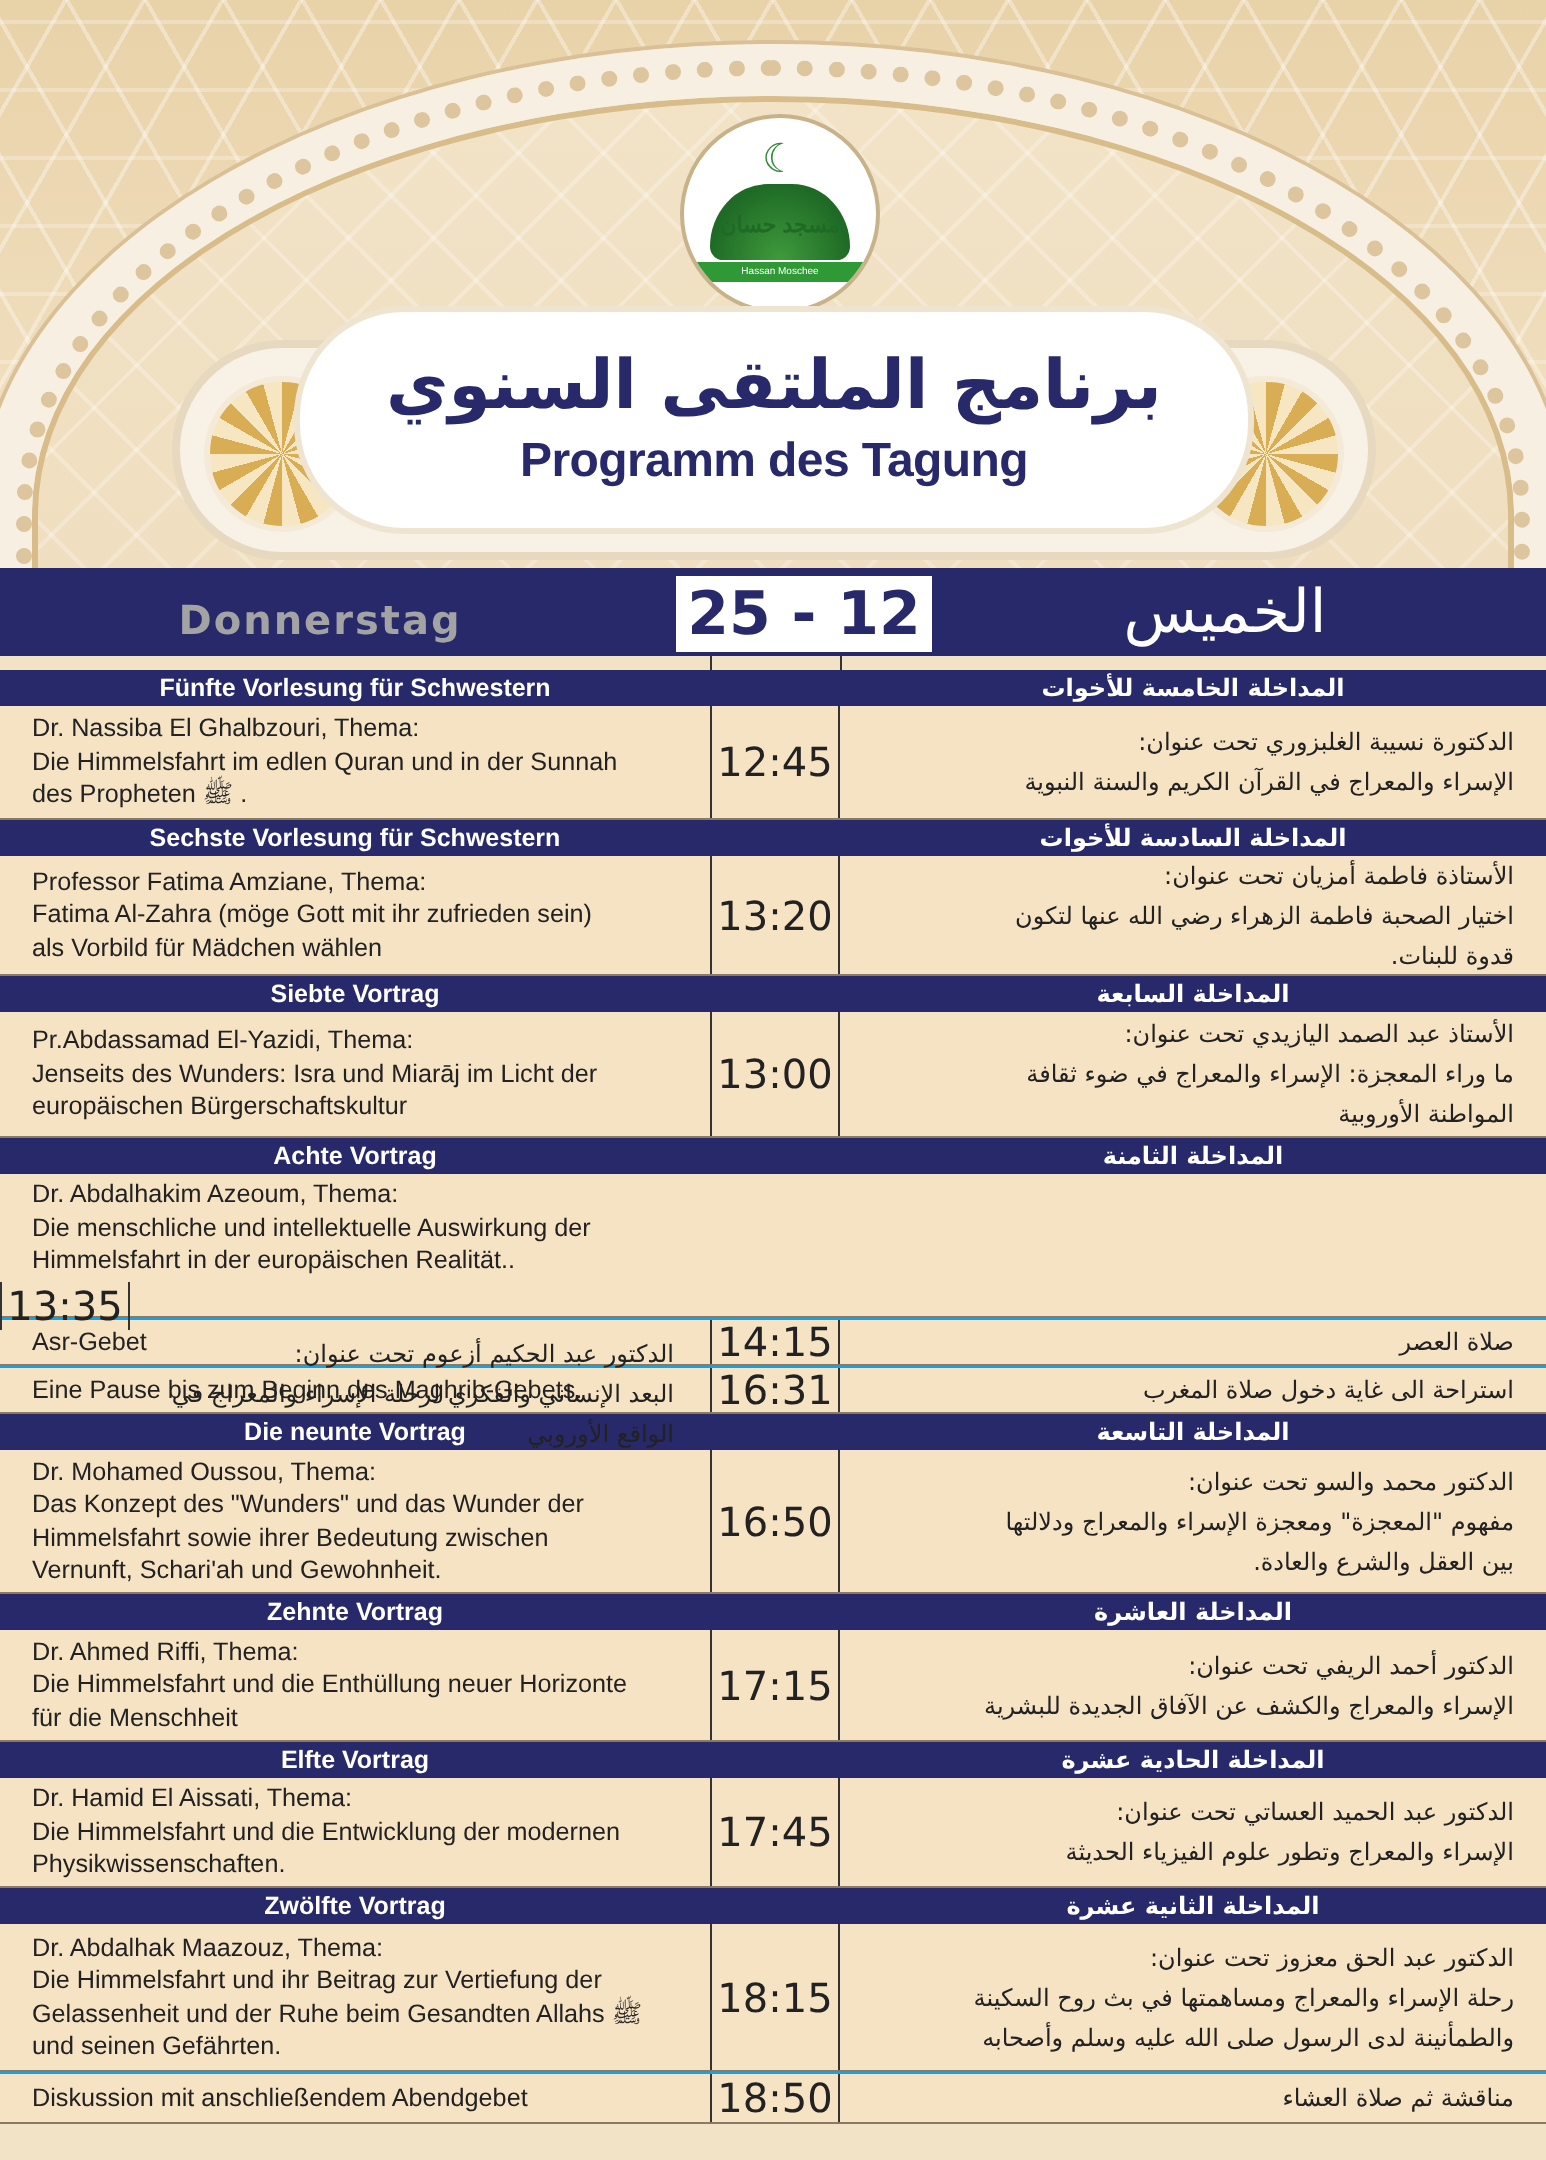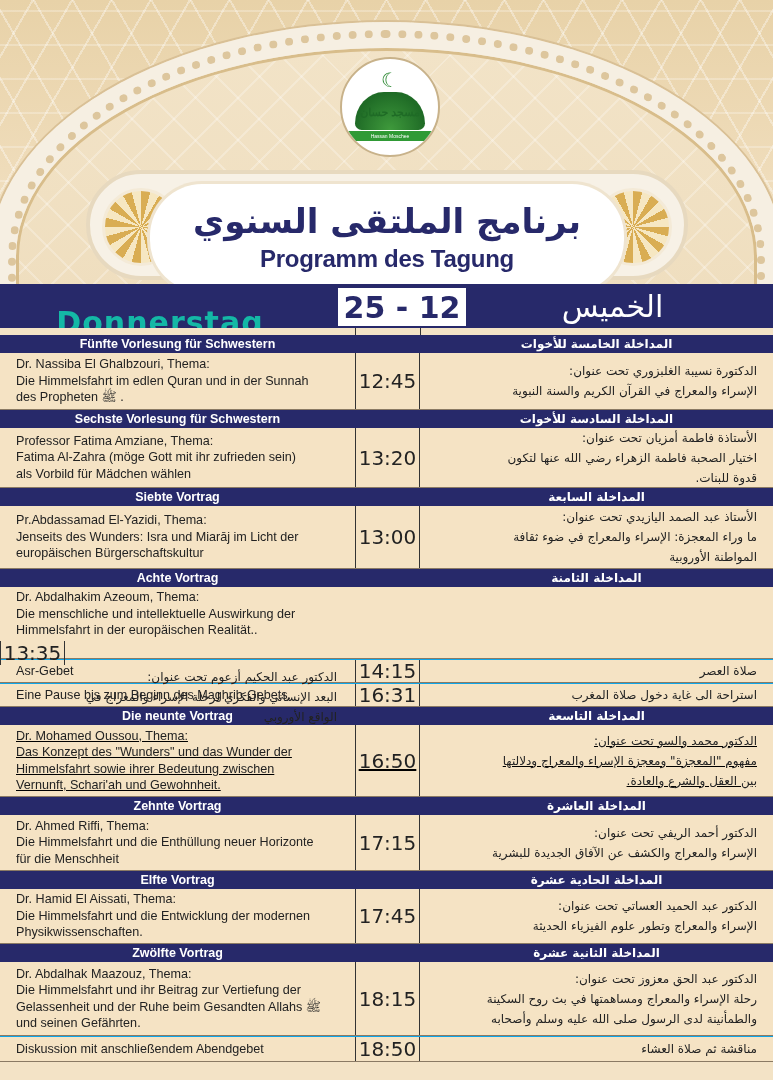--- a/index.html
+++ b/index.html
@@ -61,44 +61,44 @@
   }
   .rosette {
     position: absolute; top: 14px; width: 78px; height: 78px; border-radius: 50%;
     background:
       repeating-conic-gradient(#d9ad53 0 15deg, #f6e7c2 15deg 30deg);
     border: 3px solid #f4ead7;
   }
   .rosette.left { left: 12px; }
   .rosette.right { right: 12px; }
   .title-pill {
-    position: absolute; left: 150px; top: 184px; width: 474px; height: 108px;
+    position: absolute; left: 150px; top: 156px; width: 474px; height: 108px;
     background: #ffffff;
     border-radius: 52px;
     display: flex; flex-direction: column; align-items: center; justify-content: center;
     box-shadow: 0 0 0 3px #efe4cf;
   }
   .title-ar {
     font-family: "DejaVu Sans", sans-serif;
     font-size: 34px; font-weight: bold; color: #27296a; direction: rtl; line-height: 1.1;
   }
   .title-de {
     font-family: "Liberation Sans", sans-serif;
     font-size: 24px; font-weight: bold; color: #27296a; margin-top: 4px; letter-spacing: -0.3px;
   }
 
   
   .daybar {
     position: absolute; left: 0; top: 284px; width: 773px; height: 44px;
     background: #27296a;
   }
   .day-de {
-    position: absolute; left: 0; top: 16px; width: 320px; height: 44px;
+    position: absolute; left: 0; top: 4px; width: 320px; height: 44px;
     display: flex; align-items: center; justify-content: center;
-    color: #14b8a6; font-size: 30px; font-weight: bold; letter-spacing: 1px;
+    color: #a3a3a3; font-size: 20px; font-weight: bold; letter-spacing: 1px;
     font-family: "DejaVu Sans", sans-serif;
   }
   .day-date {
     position: absolute; left: 338px; top: 4px; width: 128px; height: 38px;
     background: #fff; color: #27296a;
     display: flex; align-items: center; justify-content: center;
     font-size: 30px; font-family: "DejaVu Sans", sans-serif; font-weight: bold;
   }
   .day-ar {
     position: absolute; left: 452px; top: 0; width: 321px; height: 44px;
@@ -268,21 +268,21 @@
       <div class="cell-time">16:31</div>
       <div class="cell-ar">
         <span class="line">استراحة الى غاية دخول صلاة المغرب</span>
       </div>
     </div>
     <div class="sec-head">
       <div class="de">Die neunte Vortrag</div>
       <div class="sp"></div>
       <div class="ar">المداخلة التاسعة</div>
     </div>
-    <div class="row" style="height: 72px; text-decoration: underline;">
+    <div class="row" style="height: 72px;">
       <div class="cell-de">
         <span class="line">Dr. Mohamed Oussou, Thema:</span>
         <span class="line">Das Konzept des "Wunders" und das Wunder der</span>
         <span class="line">Himmelsfahrt sowie ihrer Bedeutung zwischen</span>
         <span class="line">Vernunft, Schari'ah und Gewohnheit.</span>
       </div>
       <div class="cell-time">16:50</div>
       <div class="cell-ar">
         <span class="line">الدكتور  محمد والسو  تحت عنوان:</span>
         <span class="line">مفهوم "المعجزة" ومعجزة الإسراء والمعراج ودلالتها</span>

